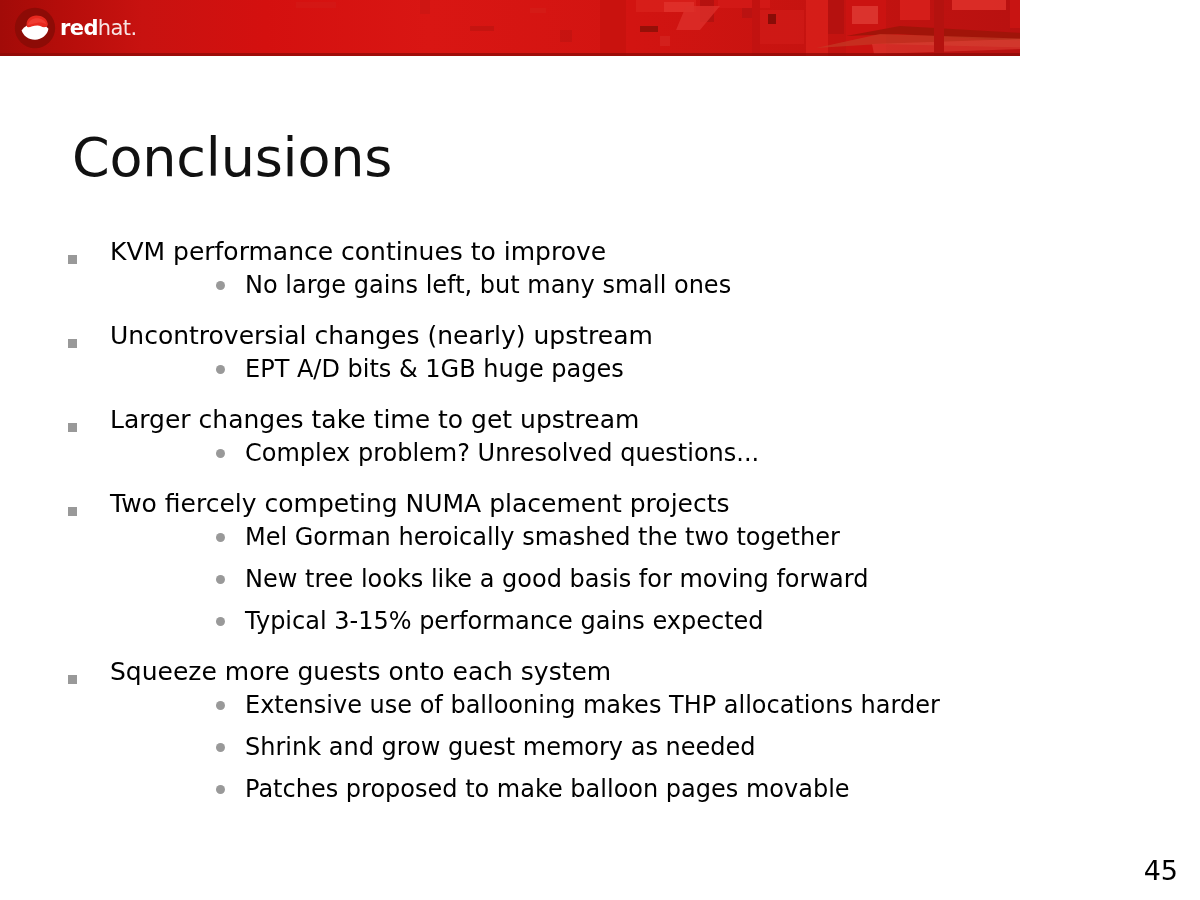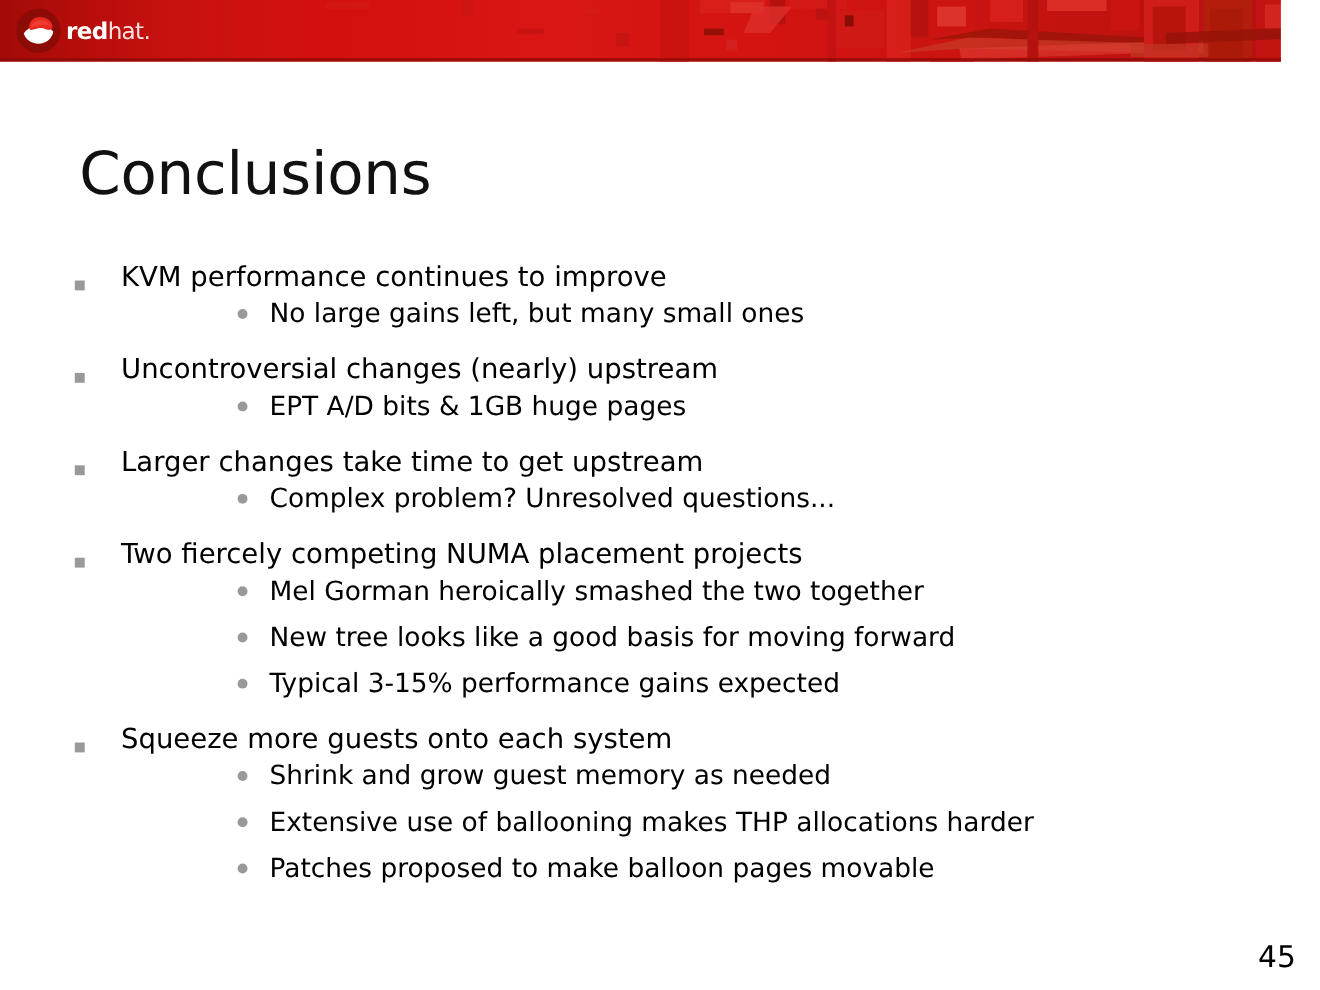--- a/index.html
+++ b/index.html
@@ -15,21 +15,21 @@
     font-family: "DejaVu Sans", sans-serif;
     color: #000000;
     position: relative;
   }
 
   
   .slide-banner {
     position: absolute;
     left: 0;
     top: 0;
-    width: 1164px;
+    width: 1020px;
     height: 56px;
     overflow: hidden;
     background: linear-gradient(90deg,
         #a20b08 0%,
         #b50d0a 6%,
         #c81210 14%,
         #d4100f 26%,
         #d91613 42%,
         #d21411 62%,
         #c41310 82%,
@@ -255,25 +255,25 @@
     <div class="bullet-row level-2">
       <span class="marker circle" style="background: rgb(153, 153, 153);"></span>
       <span class="bullet-text">Typical 3-15% performance gains expected</span>
     </div>
     <div class="bullet-row level-1">
       <span class="marker square" style="background: rgb(153, 153, 153);"></span>
       <span class="bullet-text">Squeeze more guests onto each system</span>
     </div>
     <div class="bullet-row level-2">
       <span class="marker circle" style="background: rgb(153, 153, 153);"></span>
+      <span class="bullet-text">Extensive use of ballooning makes THP allocations harder</span>
+    </div>
+    <div class="bullet-row level-2">
+      <span class="marker circle" style="background: rgb(153, 153, 153);"></span>
       <span class="bullet-text">Shrink and grow guest memory as needed</span>
     </div>
     <div class="bullet-row level-2">
       <span class="marker circle" style="background: rgb(153, 153, 153);"></span>
-      <span class="bullet-text">Extensive use of ballooning makes THP allocations harder</span>
-    </div>
-    <div class="bullet-row level-2">
-      <span class="marker circle" style="background: rgb(153, 153, 153);"></span>
       <span class="bullet-text">Patches proposed to make balloon pages movable</span>
     </div>
   </div>
 
 <div class="page-number">45</div>
 
 </body></html>

